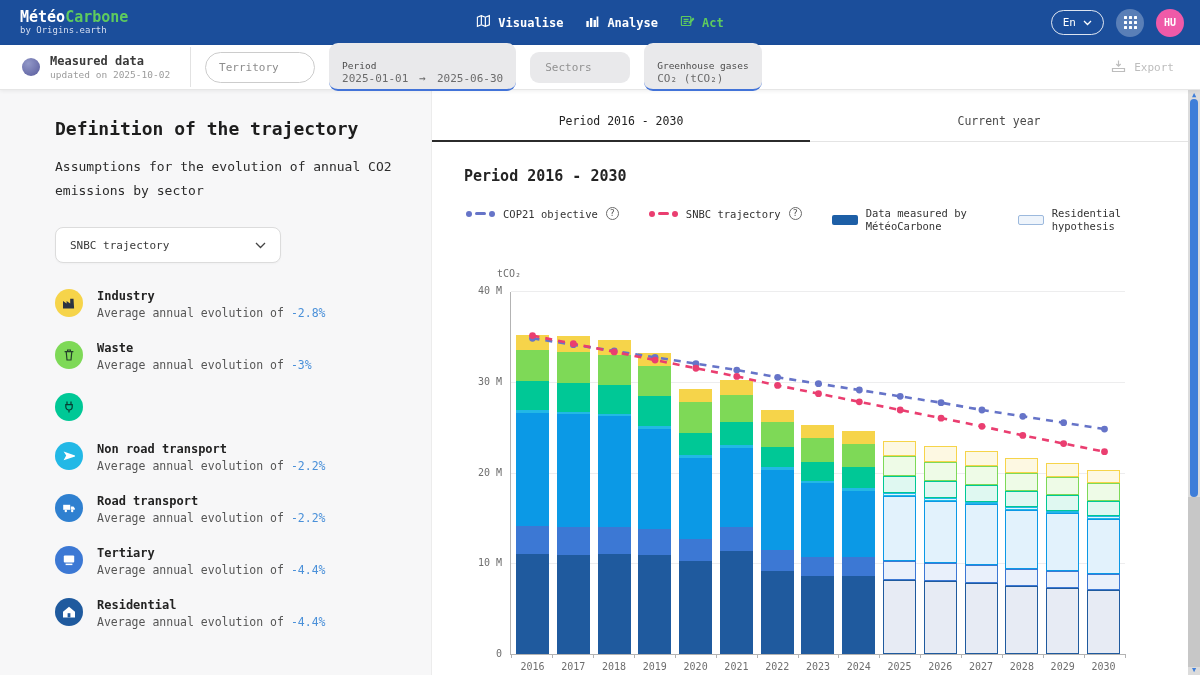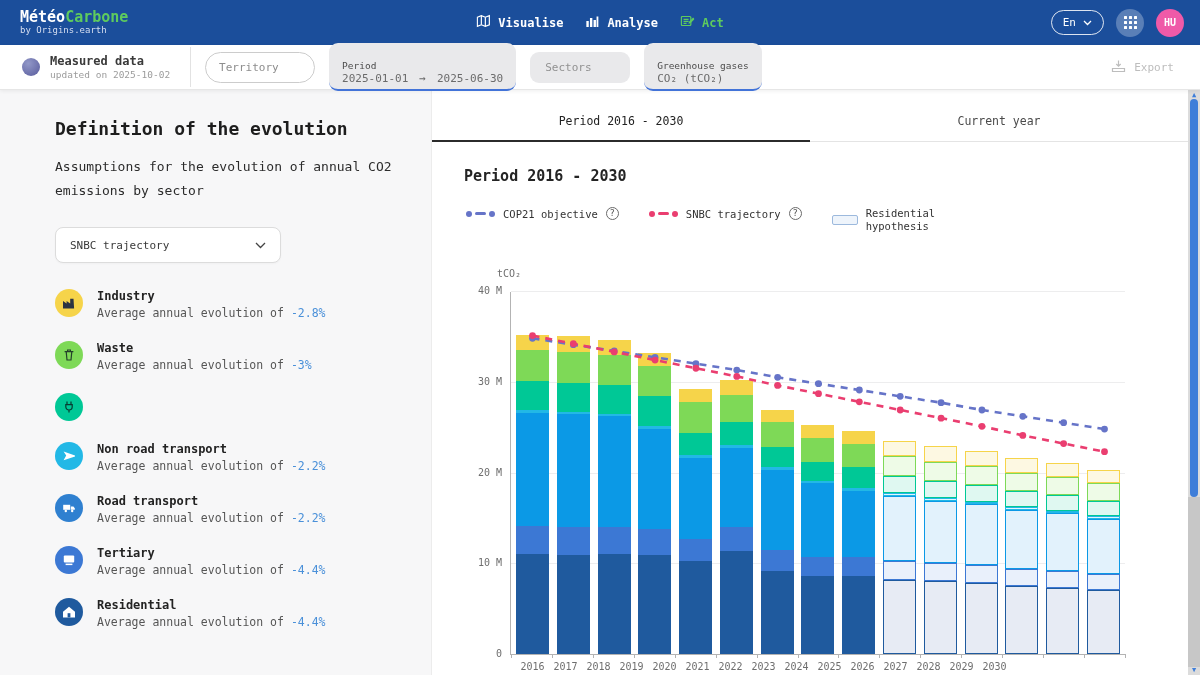--- a/index.html
+++ b/index.html
@@ -68,21 +68,21 @@
   
   .chart-wrap { position:absolute; left:78px; top:202px; width:615px; height:363px; border-left:1px solid #b3b3b3; border-bottom:1px solid #b3b3b3; }
   .unit-label { position:absolute; top:-24px; left:-14px; font-size:10px; color:#6e6e6e; }
   .gridline { position:absolute; left:0; right:0; height:1px; background:#ededee; }
   .ylabel { position:absolute; right:calc(100% + 9px); font-size:10px; color:#6e6e6e; white-space:nowrap; }
   .bars { position:absolute; inset:0; display:flex; align-items:flex-end; justify-content:space-between; padding:0 5px; z-index:1; }
   .bar { width:33px; display:flex; flex-direction:column-reverse; }
   .lines-svg { position:absolute; inset:0; z-index:2; pointer-events:none; }
   .xticks { position:absolute; top:100%; left:0; width:615px; height:4px;
             background:repeating-linear-gradient(to right,#b3b3b3 0 1px,transparent 1px 40.93px); }
-  .xlabels { position:absolute; top:calc(100% + 7px); left:0; right:0; display:flex; padding:0 5px; }
+  .xlabels { position:absolute; top:calc(100% + 7px); left:0; right:0; display:flex; justify-content:space-between; padding:0 5px; }
   .xlabel { width:33px; text-align:center; font-size:10px; color:#6e6e6e; }
   
   .scrollbar { width:12px; background:#dcdcdc; position:relative; flex:none; }
   .sb-arrow { position:absolute; left:0; width:12px; font-size:7px; color:#3f7ed9; text-align:center; cursor:pointer; }
   .sb-thumb { position:absolute; left:2px; top:9px; width:8px; height:398px; background:#3f7ed9; border-radius:4px; cursor:pointer; }
   .sb-track-low { position:absolute; left:0; top:407px; bottom:8px; width:12px; background:#c7c7c7; }
 </style>
 </head>
 <body>
 
@@ -180,21 +180,21 @@
           <path d="M1.5 9.5h12v3h-12zM7.5 1.5v5.5M5.3 5l2.2 2.2L9.7 5"></path>
         </svg>
     </span>
     <span>Export</span>
   </div>
 </div>
 
 <div class="main">
 
   <aside class="left-panel">
-    <h1 class="panel-title">Definition of the evolution</h1>
+    <h1 class="panel-title">Definition of the trajectory</h1>
     <div class="panel-subtitle">Assumptions for the evolution of annual CO2 emissions by sector</div>
     <div class="dropdown">
       <span>SNBC trajectory</span>
       <span>
         <svg width="11" height="7" viewBox="0 0 11 7" fill="none" stroke="#444" stroke-width="1.3">
             <path d="M1 1l4.5 4.5L10 1"></path>
           </svg>
       </span>
     </div>
 
@@ -296,20 +296,24 @@
         <span class="help-circle">?</span>
       </div>
       <div class="legend-item">
         <span class="line-swatch">
           <span class="lsw-dot" style="background:#ea3e70"></span>
             <span class="lsw-dash" style="background:#ea3e70"></span>
             <span class="lsw-dot" style="background:#ea3e70"></span>
         </span>
         <span>SNBC trajectory</span>
         <span class="help-circle">?</span>
+      </div>
+      <div class="legend-item">
+        <span class="solid-swatch" style="background:#1d5fa6"></span>
+        <span class="legend-label-2l">Data measured by MétéoCarbone</span>
       </div>
       <div class="legend-item">
         <span class="outline-swatch"></span>
         <span class="legend-label-2s">Residential hypothesis</span>
       </div>
     </div>
 
     <div class="chart-wrap">
       <div class="unit-label">tCO₂</div>
       <div class="bars">

